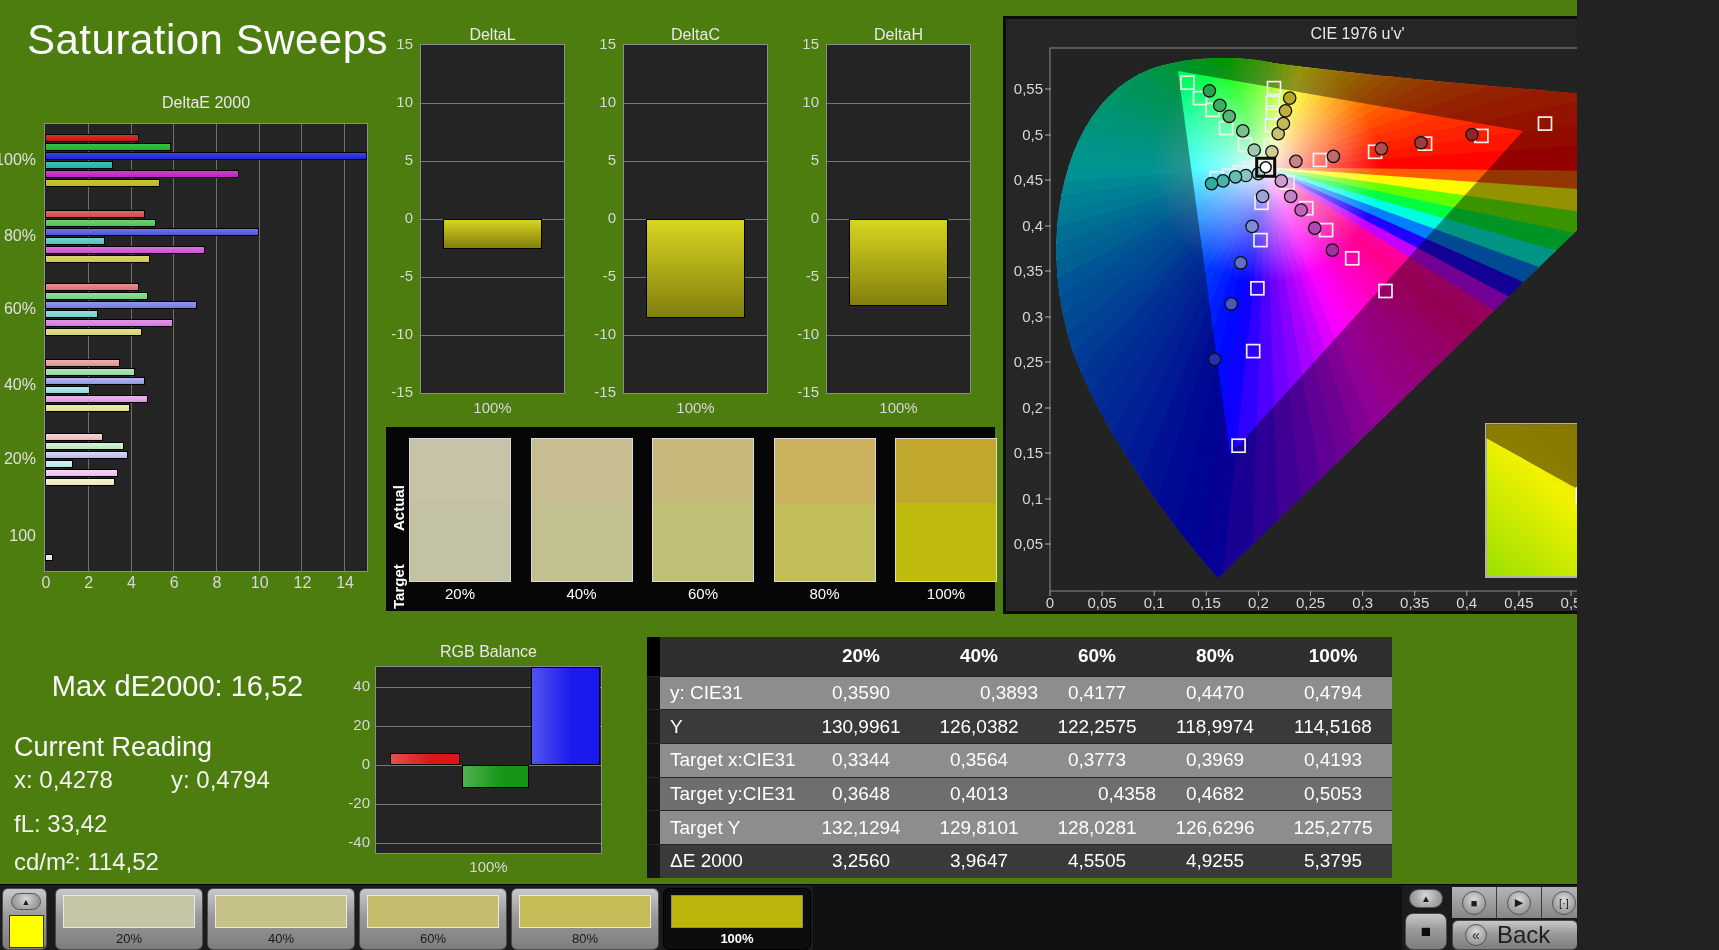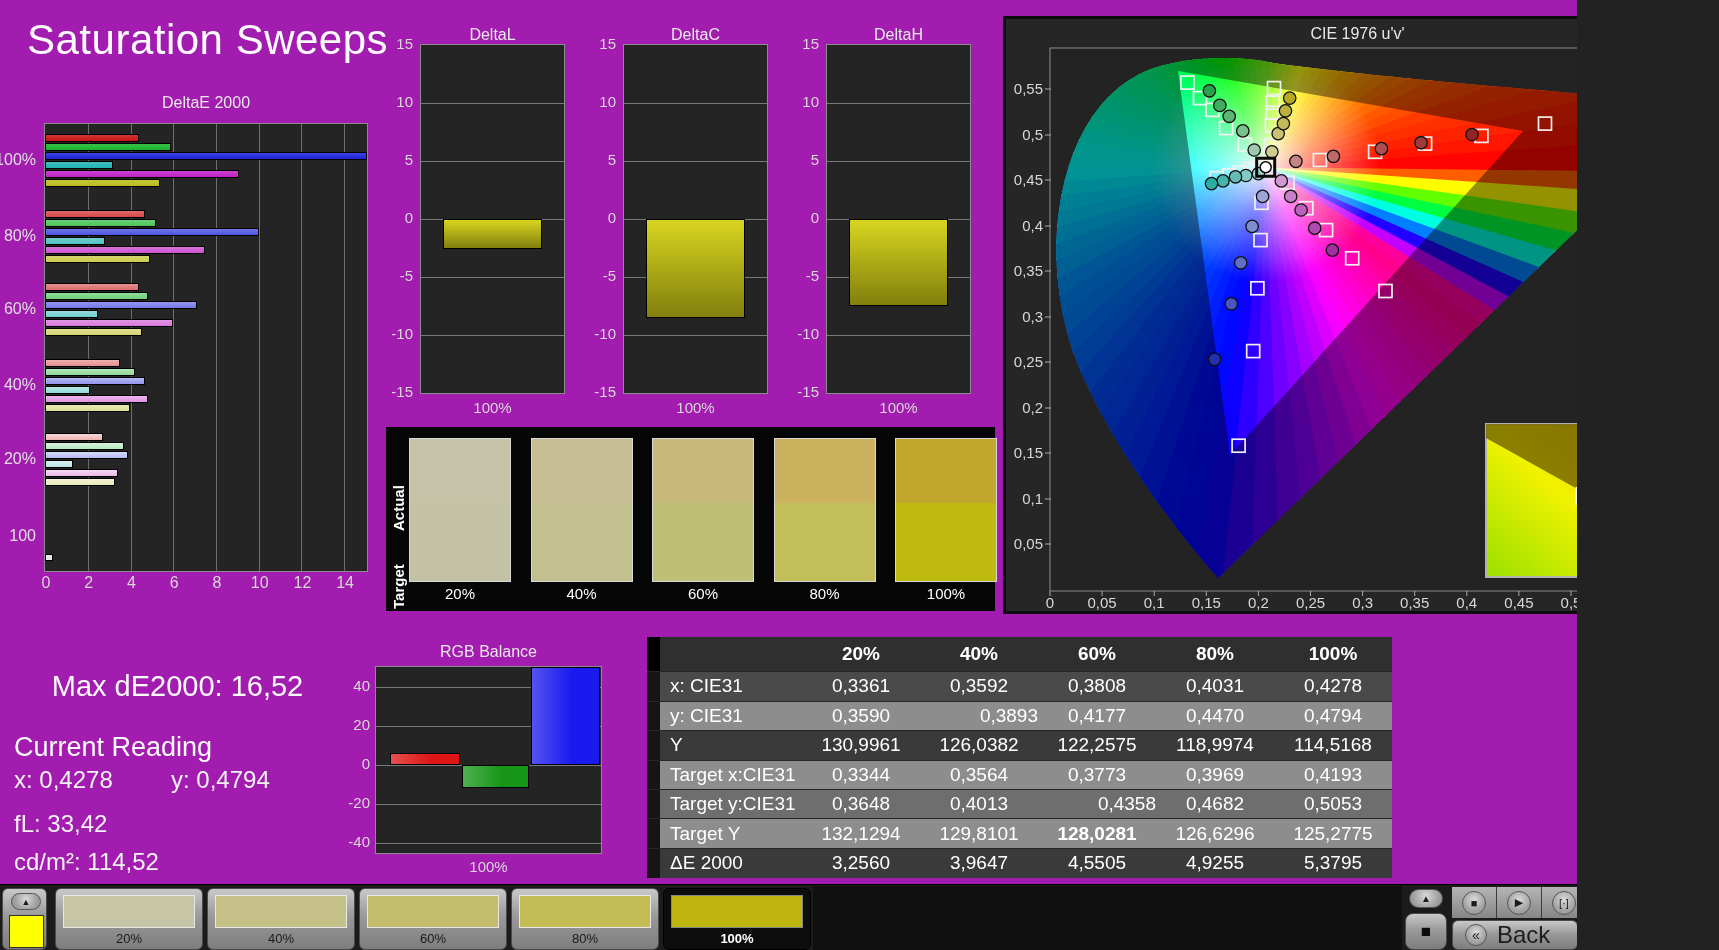--- a/index.html
+++ b/index.html
@@ -1,16 +1,16 @@
 <!DOCTYPE html>
 <html><head>
 <meta charset="utf-8">
 <style>
   html,body{margin:0;padding:0;background:#222;}
-  #root{position:relative;width:1577px;height:950px;background:#a21caf;overflow:hidden;
+  #root{position:relative;width:1577px;height:950px;background:#4d7c0f;overflow:hidden;
         font-family:"Liberation Sans",sans-serif;color:#f0f0f0;}
   .abs{position:absolute;}
   .ctr{text-align:center;}
   .charttitle{font-size:16px;color:#e8e8e8;}
   .plot{position:absolute;background:#242424;border:1px solid #8c8c8c;box-sizing:border-box;}
   .gridv{position:absolute;top:0;bottom:0;width:1px;background:#6e6e6e;}
   .ticklabel{position:absolute;font-size:15px;color:#d8d8d8;}
   .bar{position:absolute;border:1px solid #000;box-sizing:border-box;}
   .page-title{font-size:42px;color:#fafafa;letter-spacing:0.5px;}
   .stat-big{font-size:29px;color:#fafafa;}
@@ -457,29 +457,20 @@
         <tbody>
           <tr style="height:34px;background:#2f2f2f;">
             <th style="width:13px;background:#000;"></th>
             <th style="width:142px;"></th>
             <th style="width:118px;font-weight:bold;">20%</th>
             <th style="width:118px;font-weight:bold;">40%</th>
             <th style="width:118px;font-weight:bold;">60%</th>
             <th style="width:118px;font-weight:bold;">80%</th>
             <th style="width:118px;font-weight:bold;">100%</th>
           </tr>
-          <tr style="height:29px;background:#4a4a4a;border-top:1px solid #262626;">
-            <td style="background:#151515;"></td>
-            <td style="padding-left:10px;">x: CIE31</td>
-            <td style="text-align:center;">0,3361</td>
-            <td style="text-align:center;">0,3592</td>
-            <td style="text-align:center;">0,3808</td>
-            <td style="text-align:center;">0,4031</td>
-            <td style="text-align:center;">0,4278</td>
-          </tr>
           <tr style="height:29px;background:#8d8d8d;border-top:1px solid #262626;">
             <td style="background:#151515;"></td>
             <td style="padding-left:10px;">y: CIE31</td>
             <td style="text-align:center;">0,3590</td>
             <td style="text-align:right;">0,3893</td>
             <td style="text-align:center;">0,4177</td>
             <td style="text-align:center;">0,4470</td>
             <td style="text-align:center;">0,4794</td>
           </tr>
           <tr style="height:29px;background:#3a3a3a;border-top:1px solid #262626;">
@@ -507,21 +498,21 @@
             <td style="text-align:center;">0,4013</td>
             <td style="text-align:right;">0,4358</td>
             <td style="text-align:center;">0,4682</td>
             <td style="text-align:center;">0,5053</td>
           </tr>
           <tr style="height:29px;background:#8d8d8d;border-top:1px solid #262626;">
             <td style="background:#151515;"></td>
             <td style="padding-left:10px;">Target Y</td>
             <td style="text-align:center;">132,1294</td>
             <td style="text-align:center;">129,8101</td>
-            <td style="text-align:center;font-weight:bold;">128,0281</td>
+            <td style="text-align:center;">128,0281</td>
             <td style="text-align:center;">126,6296</td>
             <td style="text-align:center;">125,2775</td>
           </tr>
           <tr style="height:29px;background:#3a3a3a;border-top:1px solid #262626;">
             <td style="background:#151515;"></td>
             <td style="padding-left:10px;">ΔE 2000</td>
             <td style="text-align:center;">3,2560</td>
             <td style="text-align:center;">3,9647</td>
             <td style="text-align:center;">4,5505</td>
             <td style="text-align:center;">4,9255</td>

